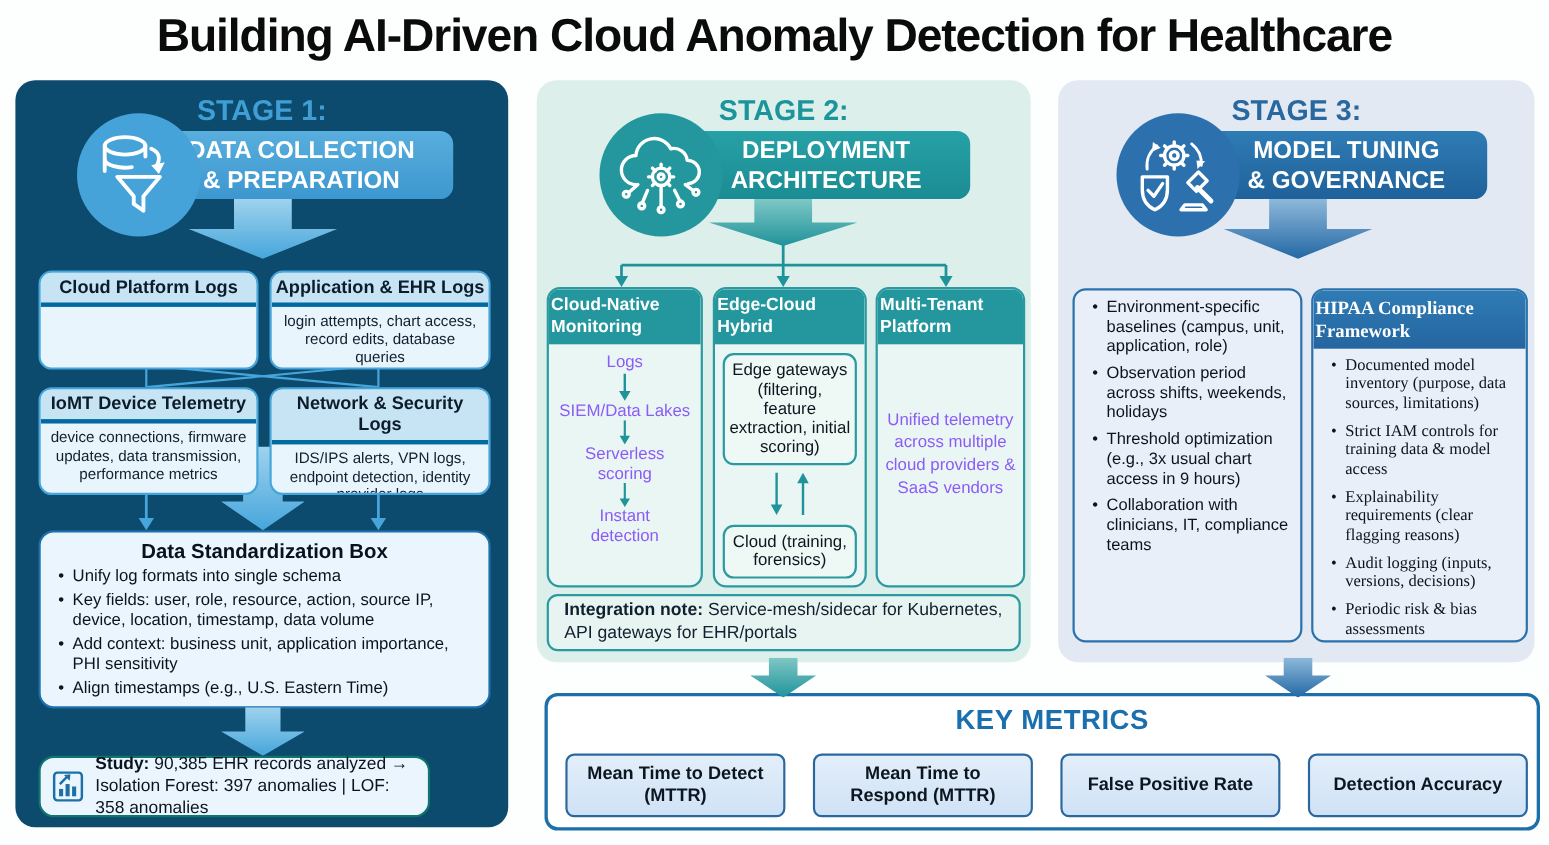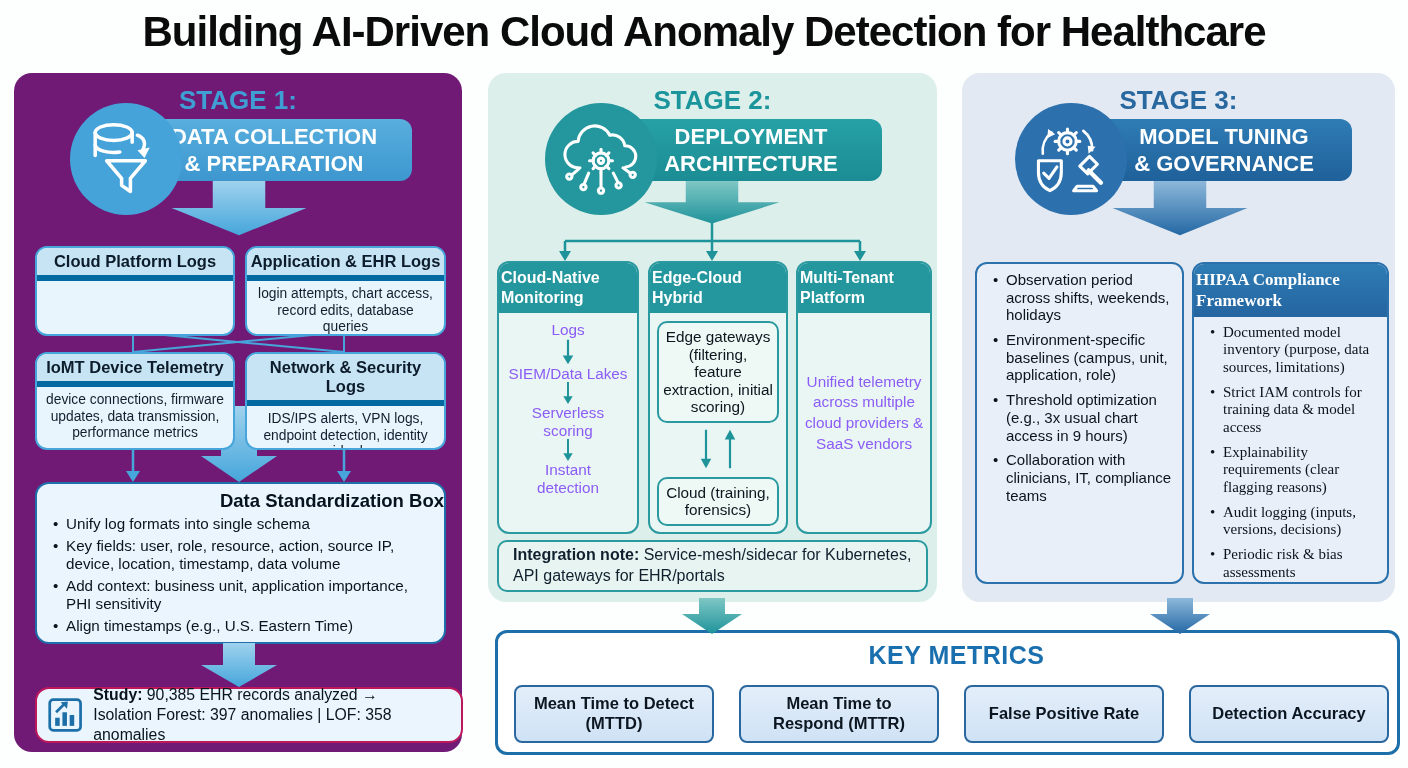--- a/index.html
+++ b/index.html
@@ -1,47 +1,47 @@
 <!DOCTYPE html>
 <html><head>
 <meta charset="utf-8">
 <style>
   html,body{margin:0;padding:0;background:#fff;}
   .canvas{position:relative;width:1408px;height:768px;background:#fdfefe;overflow:hidden;
           font-family:"Liberation Sans",sans-serif;color:#10202e;}
   .title{position:absolute;top:8px;left:0;width:100%;text-align:center;font-size:42px;
          font-weight:700;letter-spacing:-1px;color:#0b0b0b;}
   .panel{position:absolute;border-radius:18px;}
-  .p1{left:14px;top:73px;width:448px;height:679px;background:#701a75;}
+  .p1{left:14px;top:73px;width:448px;height:679px;background:#0c4a6e;}
   .p2{left:488px;top:73px;width:449px;height:529px;background:#dcefeb;}
   .p3{left:962px;top:73px;width:433px;height:529px;background:#e2e9f2;}
   .stage-label{position:absolute;top:12px;left:0;width:100%;text-align:center;
                font-size:26px;font-weight:700;}
   .p1 .stage-label{color:#3f9ed4;} .p2 .stage-label{color:#1b959b;} .p3 .stage-label{color:#29679f;}
   .icon-circle{position:absolute;width:112px;height:112px;border-radius:50%;z-index:3;}
   .icon-circle svg{position:absolute;left:12px;top:12px;}
   .banner{position:absolute;z-index:2;border-radius:12px;display:flex;align-items:center;
           justify-content:center;text-align:center;color:#fff;font-weight:700;font-size:22px;
           line-height:1.25;white-space:pre-line;}
   .fatarrow{position:absolute;z-index:1;}
   .connector{position:absolute;z-index:0;}
   
   .sbox{position:absolute;border:2px solid #46a6db;border-radius:12px;background:#e9f5fc;
         overflow:hidden;z-index:1;}
-  .sbox-head{background:#c7e4f5;border-bottom:6px solid #0369a1;font-size:16.5px;font-weight:700;
+  .sbox-head{background:#c7e4f5;border-bottom:4px solid #0369a1;font-size:16.5px;font-weight:700;
              text-align:center;padding:4px 2px;color:#0c1c2a;}
   .sbox-body{padding:5px 6px;font-size:13.8px;line-height:1.2;text-align:center;color:#10202e;}
   .stdbox{position:absolute;left:21px;top:409px;width:407px;height:158px;border:2px solid #1e6fab;
           border-radius:14px;background:#eaf5fd;z-index:1;}
-  .stdbox h3{margin:6px 0 3px 0;text-align:right;font-size:18.5px;color:#06121e;}
+  .stdbox h3{margin:6px 0 3px 0;text-align:center;font-size:18.5px;color:#06121e;}
   ul.bullets{list-style:none;margin:0;padding:0 8px 0 14px;}
   ul.bullets li{position:relative;padding-left:15px;font-size:15.2px;line-height:1.18;
                 margin-bottom:4px;color:#0a141e;}
   ul.bullets li::before{content:"•";position:absolute;left:2px;top:0;}
-  .study{position:absolute;left:21px;top:614px;width:428px;height:56px;border:2px solid #be185d;
+  .study{position:absolute;left:21px;top:614px;width:356px;height:56px;border:2px solid #0f766e;
          border-radius:14px;background:#eaf5fd;display:flex;align-items:center;gap:10px;
          padding:0 10px;box-sizing:border-box;z-index:1;}
   .study-text{font-size:15.8px;line-height:1.25;color:#0a141e;}
   
   .tcol,.bcol{position:absolute;border:2px solid #2a9aa0;border-radius:12px;overflow:hidden;z-index:1;}
   .tcol{background:#eaf6f3;}
   .colhead{color:#fff;font-weight:700;text-align:left;white-space:pre-line;line-height:1.25;
            padding:5px 2px;}
   .tcol .colhead{background:#23979d;font-size:16px;}
   .tbody{display:flex;flex-direction:column;align-items:center;padding-top:8px;}
@@ -306,22 +306,22 @@
 
     <div class="banner" style="left:134px;top:46px;width:256px;height:62px;background:linear-gradient(180deg,#2f7cb5,#1f619a);">MODEL TUNING
 &amp; GOVERNANCE</div>
 
     <svg class="fatarrow" style="left:143px;top:108px;" width="150" height="56" viewBox="0 0 120 62" preserveAspectRatio="none">
       <polygon points="39,0 81,0 81,30 114,30 60,60 6,30 39,30" fill="url(#gradNavy)"></polygon>
     </svg>
 
     <div class="bcol" style="left:13px;top:189px;width:205px;height:318px;">
       <ul class="bullets">
+        <li>Environment-specific baselines (campus, unit, application, role)</li>
         <li>Observation period across shifts, weekends, holidays</li>
-        <li>Environment-specific baselines (campus, unit, application, role)</li>
         <li>Threshold optimization (e.g., 3x usual chart access in 9 hours)</li>
         <li>Collaboration with clinicians, IT, compliance teams</li>
       </ul>
     </div>
 
     <div class="bcol" style="left:230px;top:189px;width:193px;height:318px;font-family:Liberation Serif, serif;">
       <div class="colhead">HIPAA Compliance
 Framework</div>
       <ul class="bullets">
         <li>Documented model inventory (purpose, data sources, limitations)</li>
@@ -335,19 +335,19 @@
 
   <svg class="fatarrow" style="left:682px;top:598px;" width="60" height="36" viewBox="0 0 60 36">
     <polygon points="17,0 43,0 43,16 60,16 30,36 0,16 17,16" fill="url(#gradTeal)"></polygon>
   </svg>
   <svg class="fatarrow" style="left:1150px;top:598px;" width="60" height="36" viewBox="0 0 60 36">
     <polygon points="17,0 43,0 43,16 60,16 30,36 0,16 17,16" fill="url(#gradNavy)"></polygon>
   </svg>
 
   <div class="metrics">
     <div class="metrics-title">KEY METRICS</div>
-    <div class="chip" style="left:16px;">Mean Time to Detect (MTTD)</div>
+    <div class="chip" style="left:16px;">Mean Time to Detect (MTTR)</div>
     <div class="chip" style="left:241px;">Mean Time to Respond (MTTR)</div>
     <div class="chip" style="left:466px;">False Positive Rate</div>
     <div class="chip" style="left:691px;">Detection Accuracy</div>
   </div>
 
 </div>
 
 </body></html>

